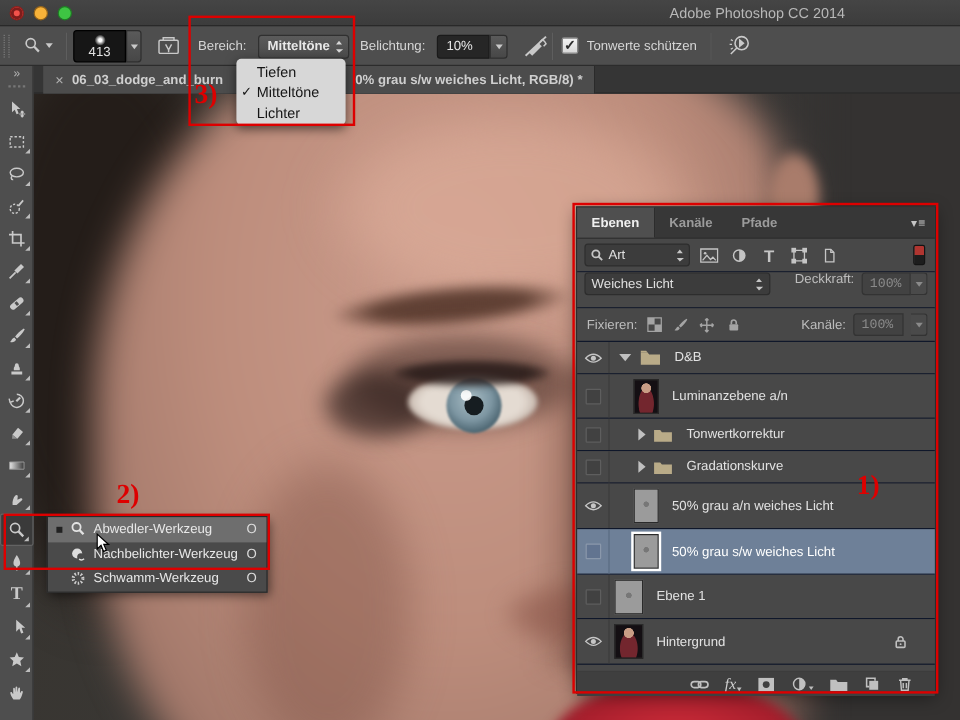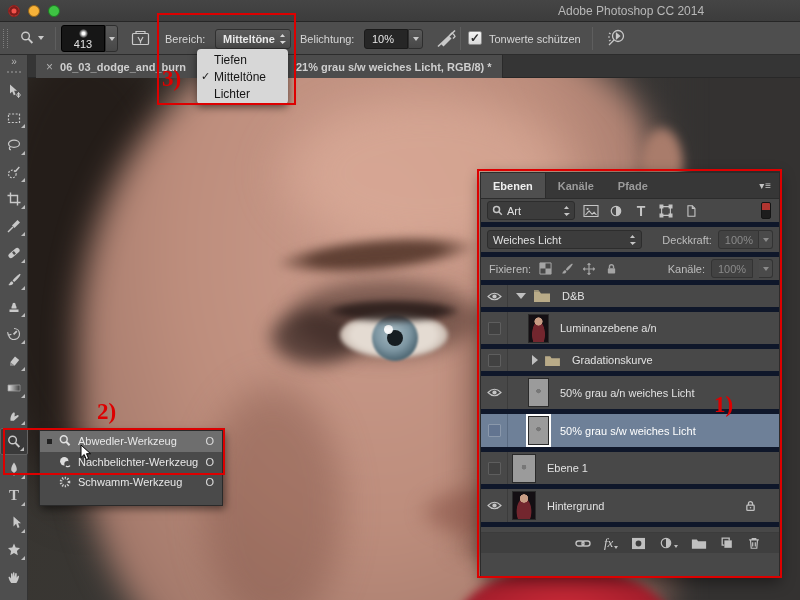--- a/index.html
+++ b/index.html
@@ -103,21 +103,21 @@
     background:radial-gradient(ellipse at 50% 42%,#cb2b38 0%,#a81f2d 55%,#7c1a26 80%,transparent 95%);
     filter:blur(5px); }
   .philtrum { left:440px; top:452px; width:140px; height:40px; border-radius:50%;
     background:radial-gradient(ellipse,rgba(110,64,56,.45) 0 50%,transparent 78%); filter:blur(8px); }
 
   
   svg.ic { display:block; }
   svg.ic * { vector-effect:non-scaling-stroke; }
 
   
-  #flyout { left:39px; top:430px; width:184px; height:76px; background:#4a4a4a;
+  #flyout { left:39px; top:430px; width:184px; height:64px; background:#4a4a4a;
     border:1px solid #2a2a2a; box-shadow:2px 3px 8px rgba(0,0,0,.5); }
   .fly-row { height:20.5px; display:flex; align-items:center; color:#e8e8e8; font-size:11px; padding:0 8px 0 4px; }
   .fly-row.hl { background:#6e6e6e; }
   .fly-bullet { width:5px; height:5px; background:#222; margin:0 4px 0 3px; }
   .fly-sp { width:12px; }
   .fly-ic { width:18px; margin-right:4px; display:flex; justify-content:center; }
   .fly-label { flex:1; }
   .fly-short { color:#dcdcdc; }
   #cursor { left:80px; top:444px; }
 
@@ -126,33 +126,33 @@
     border-radius:4px; box-shadow:0 3px 9px rgba(0,0,0,.55); padding:2px 0; }
   .bm-row { height:17px; display:flex; align-items:center; color:#151515; font-size:12px; }
   .bm-check { width:17px; text-align:center; font-size:11px; }
   
   #layers { left:480px; top:172px; width:300px; height:406px; background:#484848;
     border:1px solid #2c2c2c; font-size:11px; color:#d6d6d6; box-shadow:0 4px 14px rgba(0,0,0,.45); }
   #lp-tabs { height:26px; background:#373737; display:flex; align-items:stretch; border-bottom:1px solid #2c2c2c; }
   .lp-tab { padding:0 12px; display:flex; align-items:center; font-weight:bold; color:#9b9b9b; }
   .lp-tab.active { background:#4f4f4f; color:#f0f0f0; border-right:1px solid #2c2c2c; }
   #lp-menu-btn { margin-left:auto; align-self:center; padding-right:7px; color:#c5c5c5; font-size:10px; letter-spacing:1px; }
-  .lp-row { position:relative; border-bottom:5px solid #0f172a; background:#484848; }
+  .lp-row { position:relative; border-bottom:1px solid #0f172a; background:#484848; }
   #lp-filter { height:28px; display:flex; align-items:center; gap:7px; padding:0 8px 0 6px; }
   #lp-search { width:88px; height:19px; background:#3c3c3c; border:1px solid #2d2d2d; border-radius:3px;
     display:flex; align-items:center; gap:4px; padding:0 4px; }
   #lp-search .val { flex:1; color:#e0e0e0; }
   .filt-ic { display:flex; align-items:center; justify-content:center; width:18px; color:#c5c5c5; }
   #lp-toggle { margin-left:auto; width:10px; height:17px; border-radius:2px;
     background:linear-gradient(#b03530 0 48%,#1d1d1d 48%); border:1px solid #141414; }
-  #lp-blend { height:30px; display:flex; align-items:center; padding:0 6px; }
+  #lp-blend { height:30px; display:flex; align-items:flex-start; padding:0 6px; }
   #blend-dd { width:158px; height:19px; background:#3c3c3c; border:1px solid #2d2d2d; border-radius:3px;
     display:flex; align-items:center; justify-content:space-between; padding:0 5px; color:#e0e0e0; }
   .num-box { width:42px; height:19px; background:#424242; border:1px solid #333; border-radius:3px 0 0 3px;
-    display:flex; align-items:center; padding-left:6px; color:#8a8a8a; }
+    display:flex; align-items:center; padding-left:6px; color:#8a8a8a;font-family:Liberation Mono, monospace; }
   .num-dd { width:14px; height:19px; background:#4a4a4a; border:1px solid #333; border-left:none;
     border-radius:0 3px 3px 0; display:flex; align-items:center; justify-content:center; }
   .dim-label { color:#bdbdbd; }
   #lp-lock { height:28px; display:flex; align-items:center; gap:6px; padding:0 6px 0 8px; }
   .lock-ic { width:16px; display:flex; justify-content:center; opacity:.85; }
 
   .layer-row { display:flex; align-items:center; }
   .eye-col { width:27px; align-self:stretch; border-right:1px solid #3c3c3c;
     display:flex; align-items:center; justify-content:center; flex:none; }
   .eye-empty { width:13px; height:13px; border:1px solid #5e5e5e; background:#414141; border-radius:1px; }
@@ -279,21 +279,21 @@
         <path d="M2 8h2M3 4l1.7 1M3 12l1.7-1" stroke-width="1.1"></path>
         </svg>
     </div>
   </div>
 
   <div id="tabbar" class="abs">
     <div id="doc-tab" class="abs">
       <span id="tab-close">×</span>
       <span>06_03_dodge_and_burn</span>
       <span class="gap"></span>
-      <span>21% grau s/w weiches Licht, RGB/8) *</span>
+      <span>0% grau s/w weiches Licht, RGB/8) *</span>
     </div>
   </div>
 
   <div id="toolbar" class="abs">
     <div id="tb-collapse">»</div>
     <div id="tb-grip"></div>
 
     <div class="tool">
       <svg class="ic" width="16" height="16" viewBox="0 0 16 16">
           <path d="M4 1.5v9l2.3-2.1 1.5 3.8 1.8-.7-1.5-3.7H11z" fill="#c9c9c9"></path>
@@ -581,20 +581,30 @@
     </div>
 
     <div class="lp-row layer-row" style="height:37px">
       <span class="eye-col">
           <span class="eye-empty"></span>
         </span>
       <span class="thumb portrait" style="margin-left:20px"></span>
       <span class="layer-name">Luminanzebene a/n</span>
     </div>
 
+    <div class="lp-row layer-row" style="height:27px">
+      <span class="eye-col">
+          <span class="eye-empty"></span>
+        </span>
+      <span class="tri closed" style="margin-left:24px"></span>
+      <svg class="ic folder-ic" style="margin-left:6px" width="17" height="13" viewBox="0 0 18 14">
+          <path d="M1 2.5h5.5L8 4.5h9V13H1z" fill="#b9ab88"></path>
+        </svg>
+      <span class="layer-name">Tonwertkorrektur</span>
+    </div>
 
     <div class="lp-row layer-row" style="height:27px">
       <span class="eye-col">
           <span class="eye-empty"></span>
         </span>
       <span class="tri closed" style="margin-left:24px"></span>
       <svg class="ic folder-ic" style="margin-left:6px" width="17" height="13" viewBox="0 0 18 14">
           <path d="M1 2.5h5.5L8 4.5h9V13H1z" fill="#b9ab88"></path>
         </svg>
       <span class="layer-name">Gradationskurve</span>

